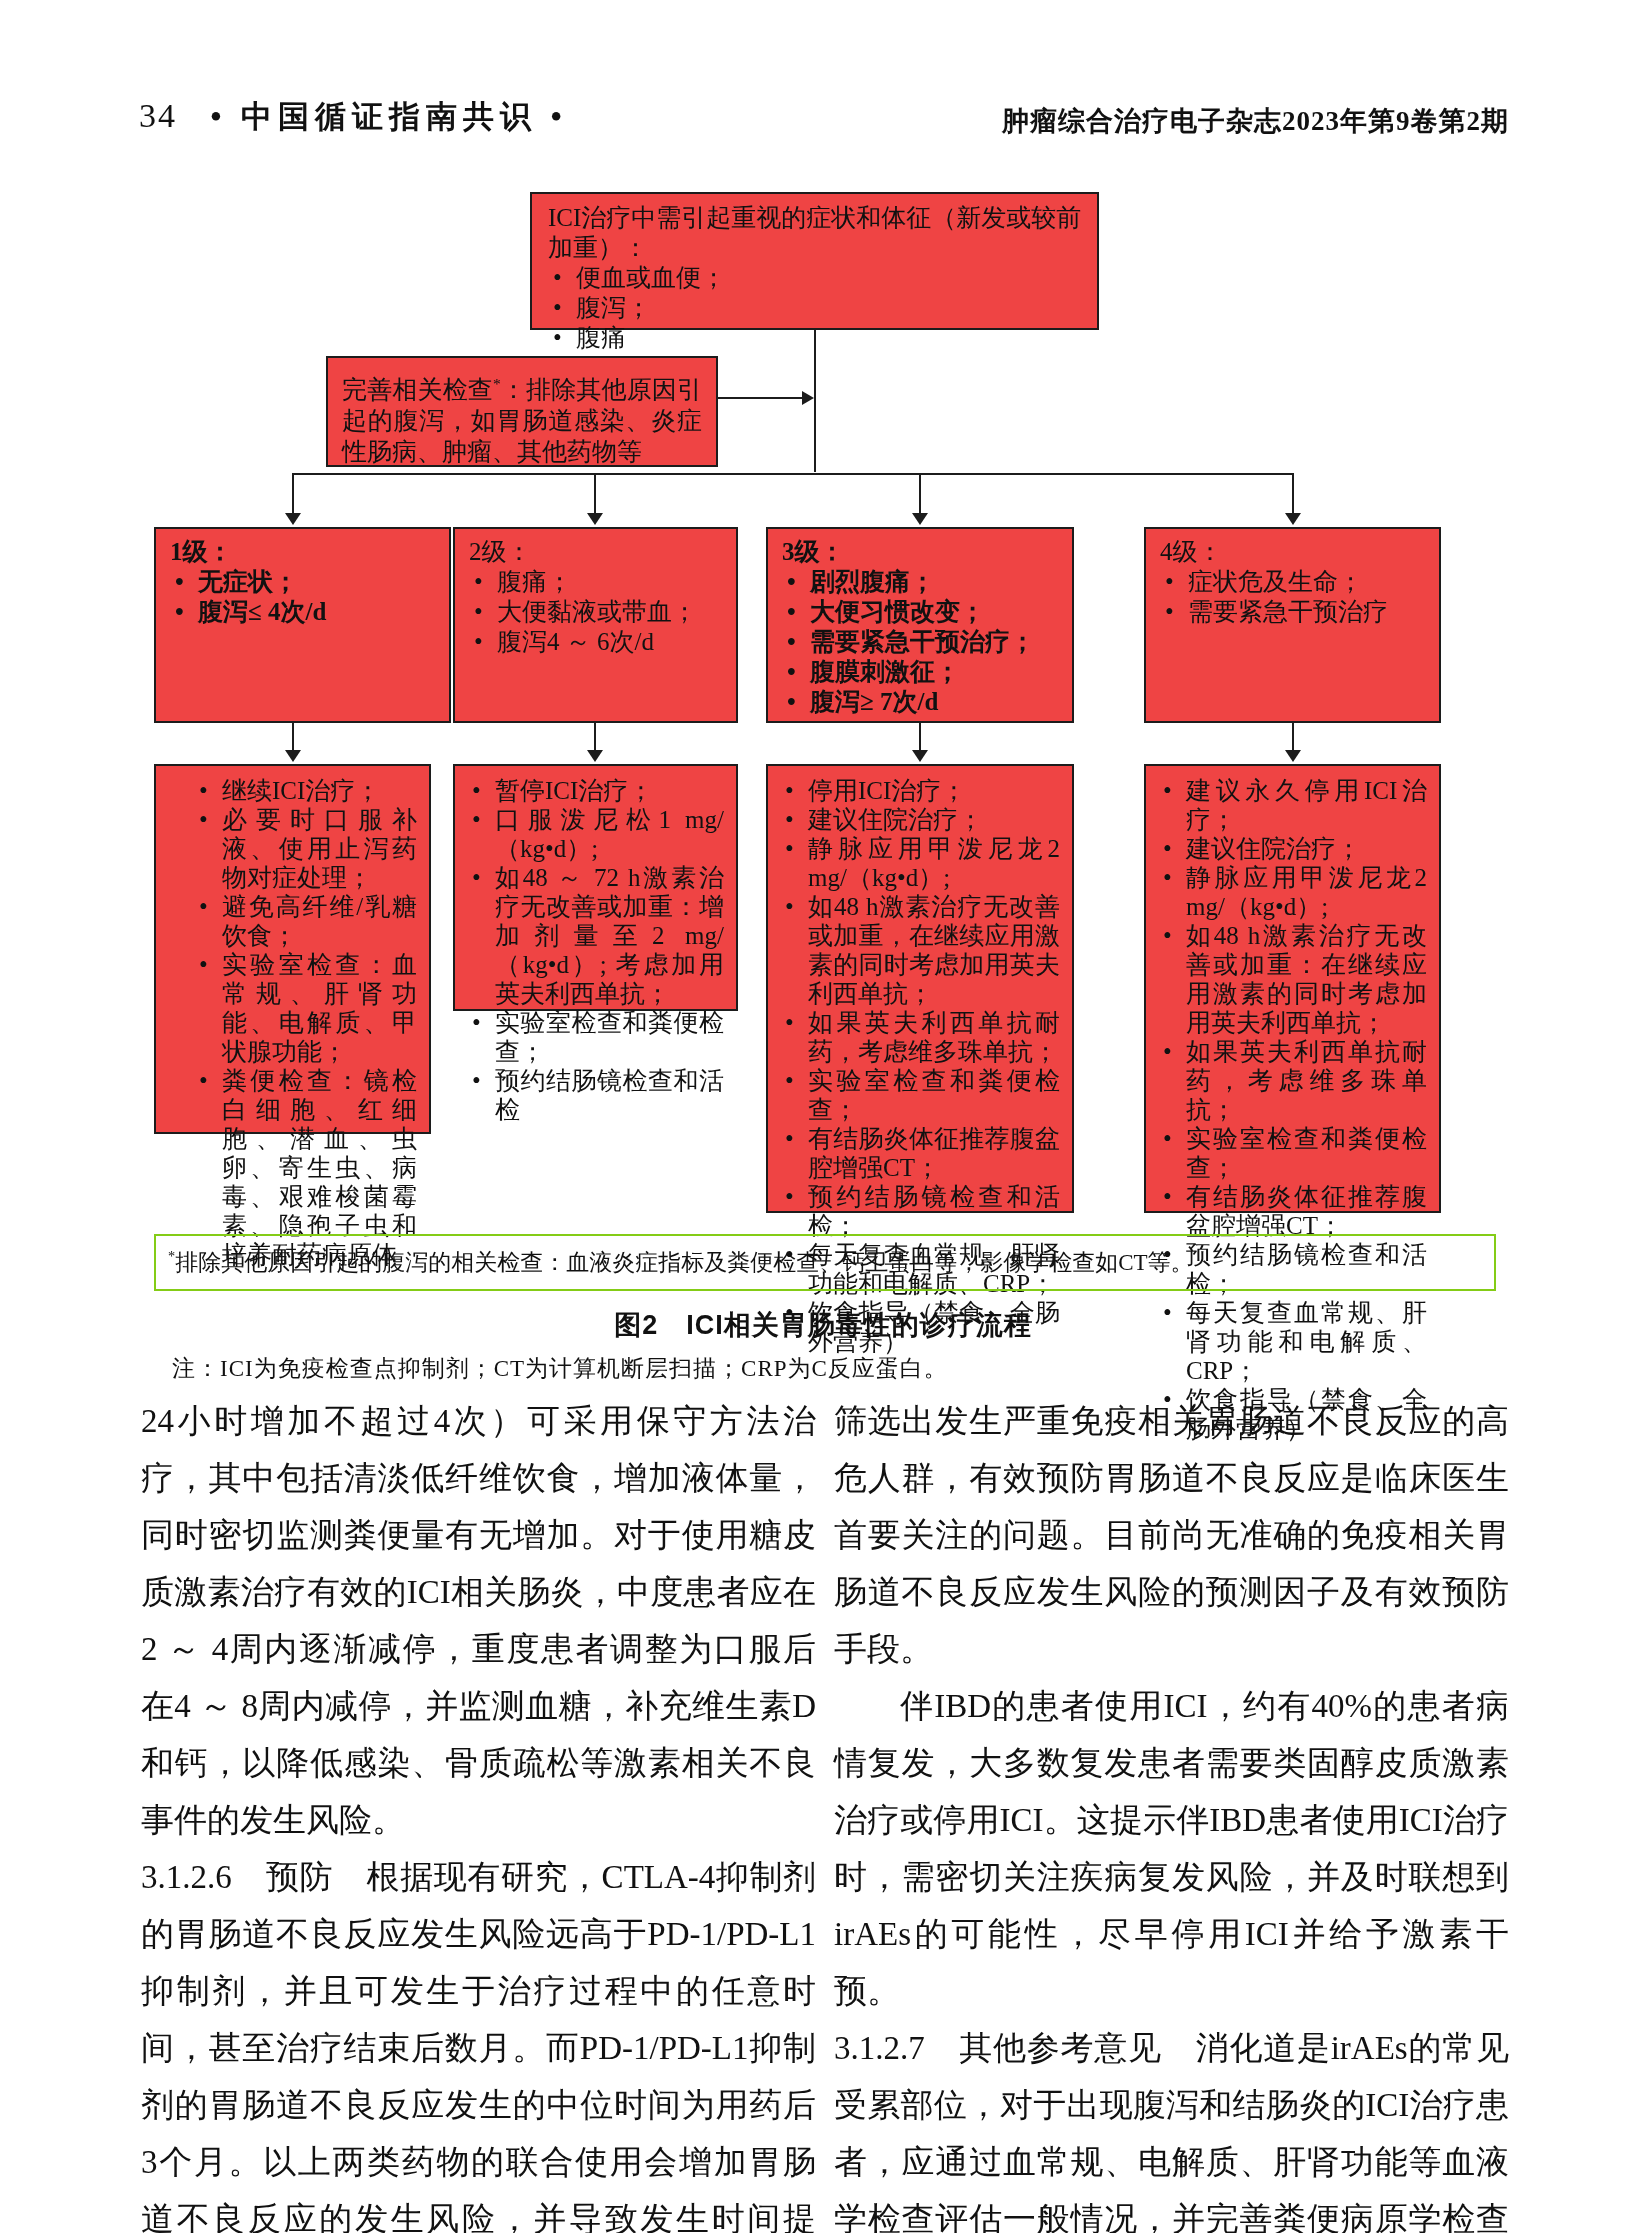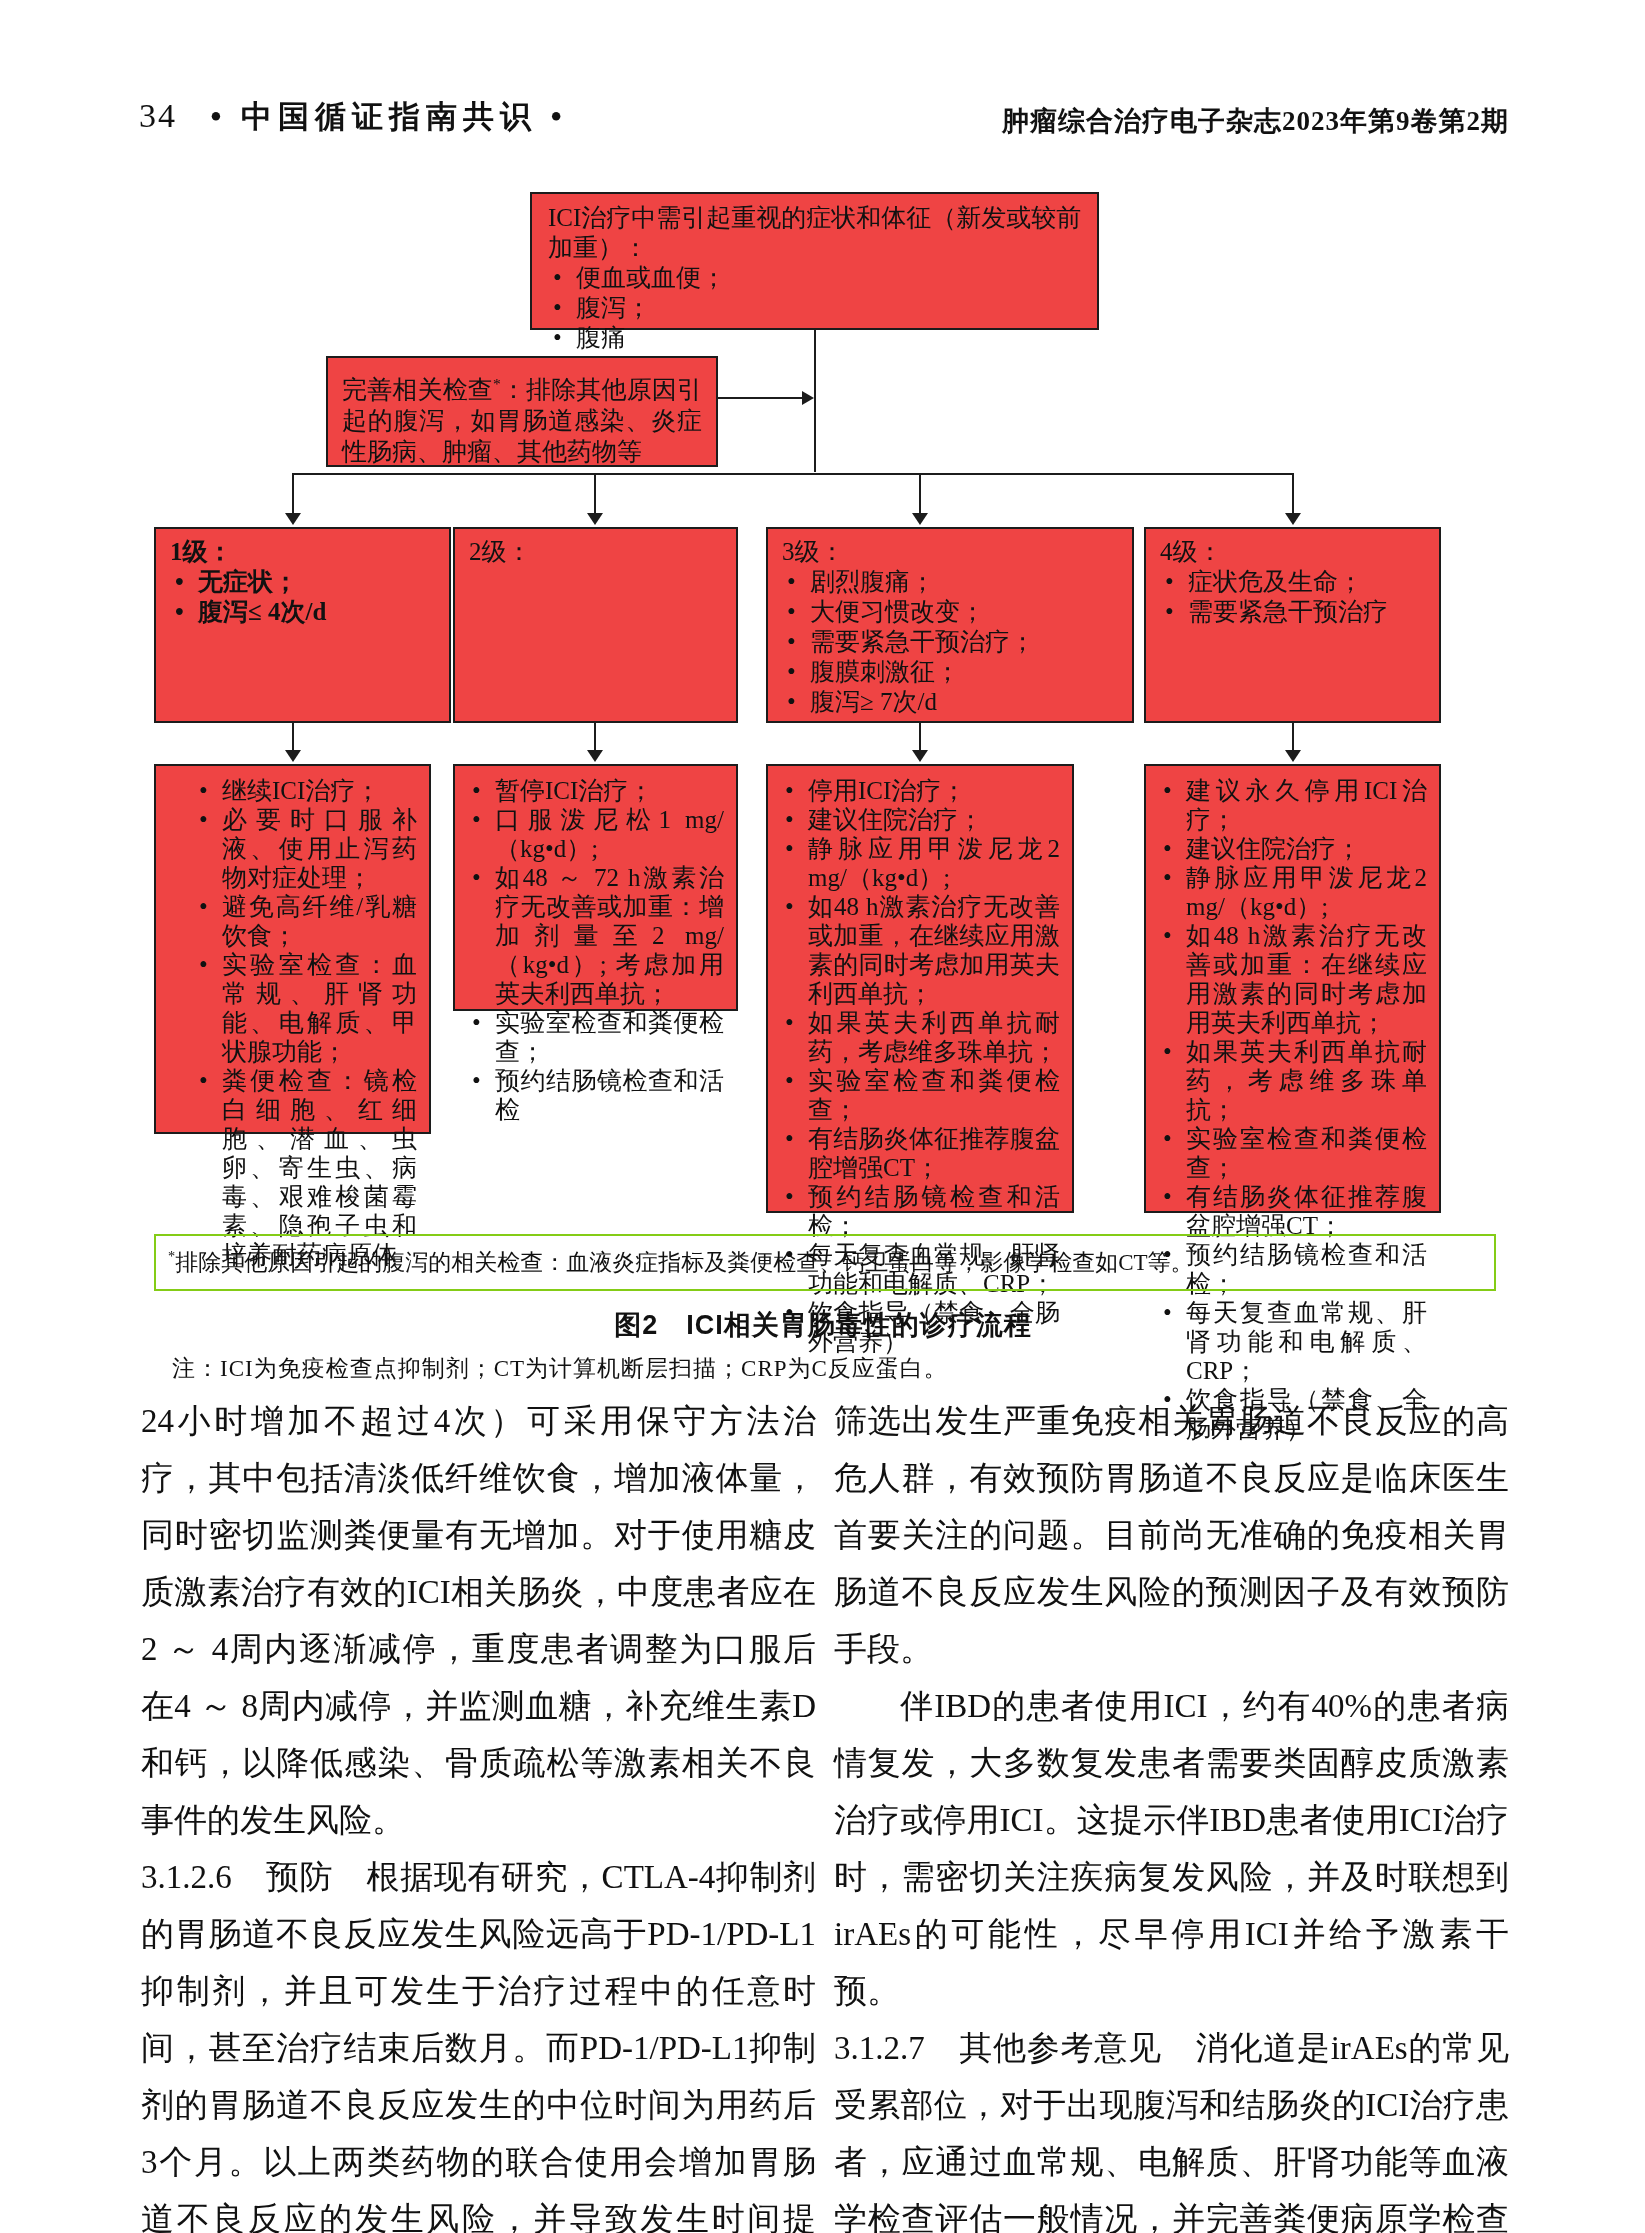--- a/index.html
+++ b/index.html
@@ -93,22 +93,27 @@
 
   <div class="fbox gbox" style="left:154px;width:297px;font-weight:bold;">
     <div class="btitle">1级：</div>
     <ul class="blist">
       <li>无症状；</li>
       <li>腹泻≤ 4次/d</li>
     </ul>
   </div>
   <div class="fbox gbox" style="left:453px;width:285px;">
     <div class="btitle">2级：</div>
-  </div>
-  <div class="fbox gbox" style="left:766px;width:368px;">
+    <ul class="blist">
+      <li>腹痛；</li>
+      <li>大便黏液或带血；</li>
+      <li>腹泻4 ～ 6次/d</li>
+    </ul>
+  </div>
+  <div class="fbox gbox" style="left:766px;width:308px;font-weight:bold;">
     <div class="btitle">3级：</div>
     <ul class="blist">
       <li>剧烈腹痛；</li>
       <li>大便习惯改变；</li>
       <li>需要紧急干预治疗；</li>
       <li>腹膜刺激征；</li>
       <li>腹泻≥ 7次/d</li>
     </ul>
   </div>
   <div class="fbox gbox" style="left:1144px;width:297px;">

